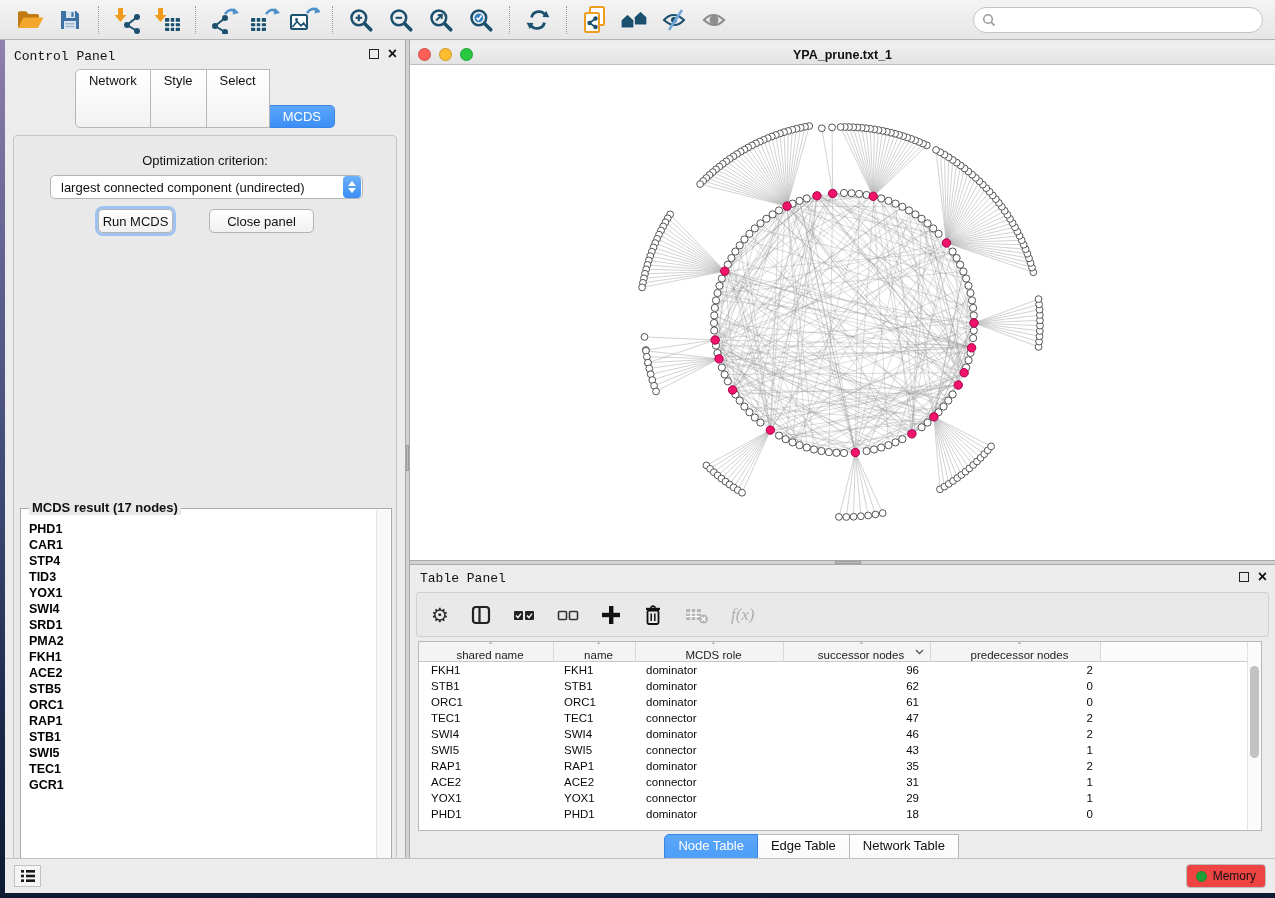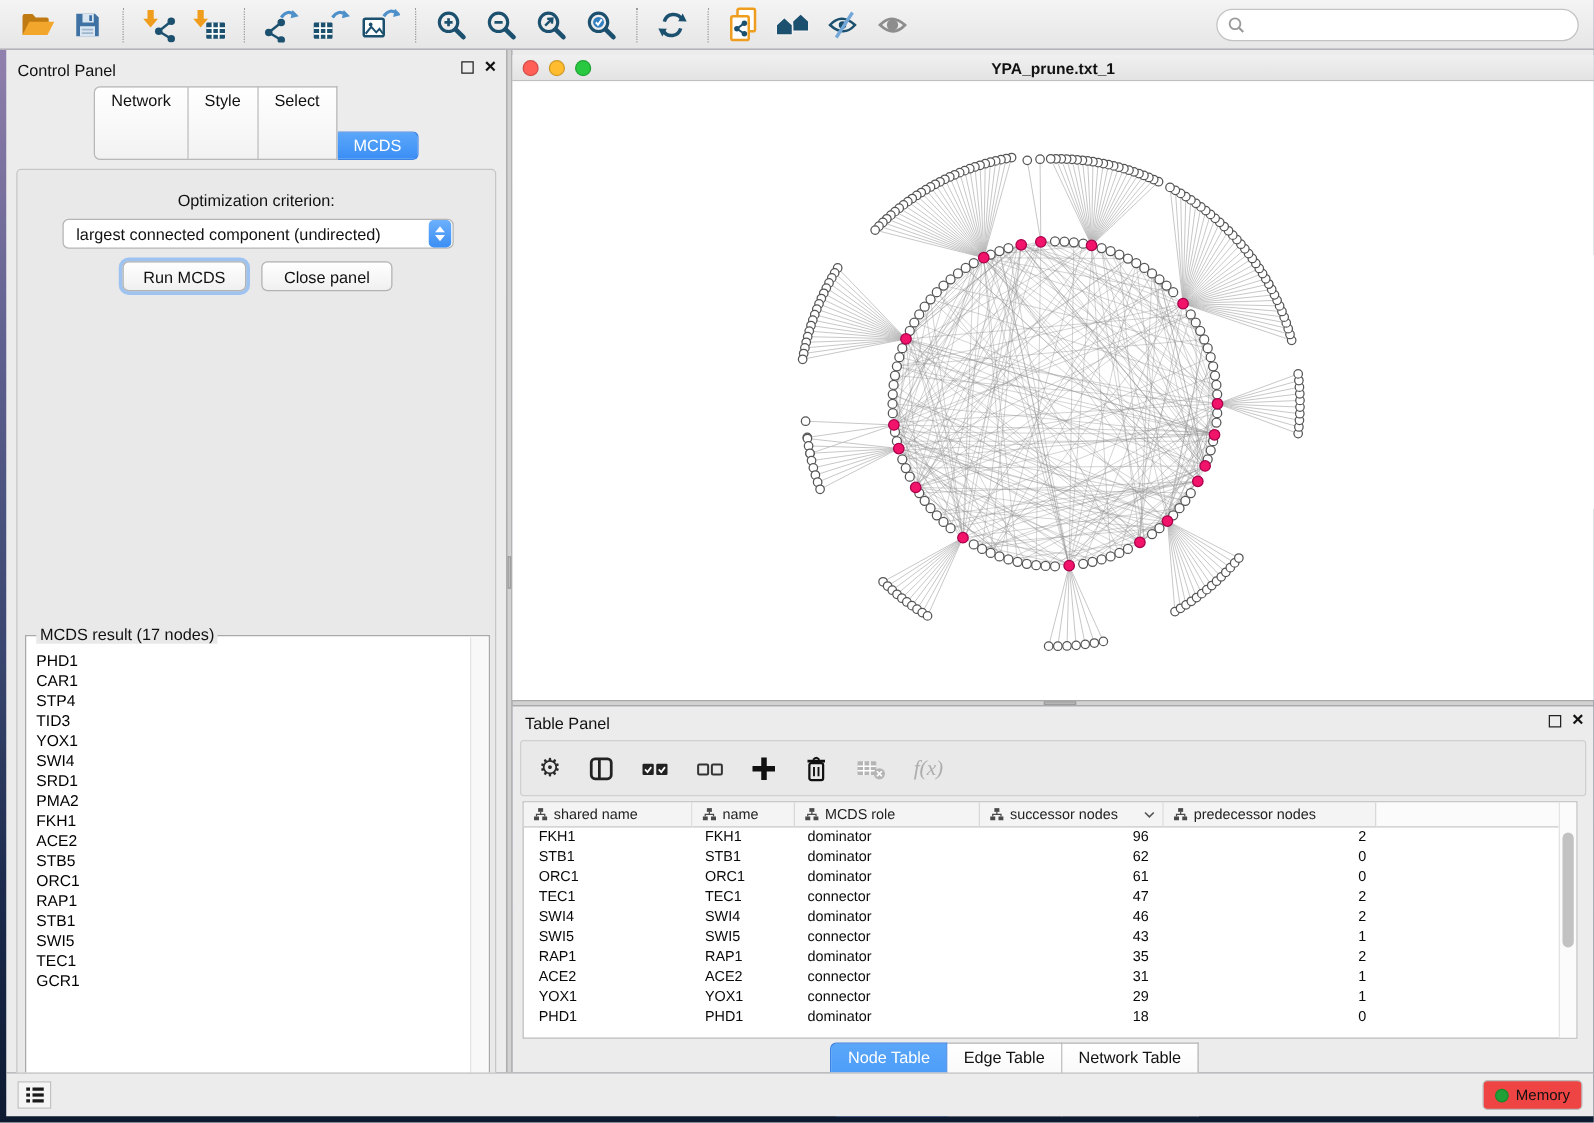--- a/index.html
+++ b/index.html
@@ -13,21 +13,21 @@
   .toolbar { position:absolute; left:0; top:0; width:1275px; height:40px;
     background:linear-gradient(180deg,#f4f4f4,#e6e6e6); border-bottom:1px solid #b4b4b4;
     display:flex; align-items:center; padding-left:10px; }
   .tb-btn { width:34px; height:32px; display:flex; align-items:center; justify-content:center; margin:0 3px; }
   .tb-sep { width:1px; height:28px; border-left:1px dotted #9a9a9a; margin:0 8px; }
   .searchbox { position:absolute; right:12px; top:7px; width:290px; height:26px; background:#fff;
     border:1px solid #c3c3c3; border-radius:13px; display:flex; align-items:center; padding-left:8px; }
   .searchbox input { border:none; outline:none; flex:1; height:20px; font-size:12px; background:transparent; margin-left:5px;}
   
   .cpanel { position:absolute; left:5px; top:40px; width:400px; height:818px; background:#ececec; }
-  .panel-title { position:absolute; left:9px; top:9px; font-size:13px; color:#111; }
+  .panel-title { position:absolute; left:9px; top:9px; font-size:13px; color:#111;font-family:Liberation Mono, monospace; }
   .win-icons { position:absolute; right:8px; top:9px; display:flex; align-items:center; gap:9px; }
   .float-ico { width:10px; height:10px; border:1.6px solid #222; display:inline-block; }
   .close-ico { font-size:16px; font-weight:bold; color:#111; line-height:10px; }
   .seg-row { position:absolute; left:0; width:100%; display:flex; justify-content:center; }
   .seg { font-size:13px; padding:3px 13px; background:linear-gradient(180deg,#ffffff,#f2f2f2);
     border:1px solid #b7b7b7; border-left:none; color:#111; white-space:nowrap; }
   .seg:first-child { border-left:1px solid #b7b7b7; border-radius:5px 0 0 5px; }
   .seg:last-child { border-radius:0 5px 5px 0;margin-top:36px; }
   .seg.sel { background:linear-gradient(180deg,#5aa7fa,#3b8ef5); color:#fff; border-color:#3a84e8; }
   .cp-content { position:absolute; left:8px; top:95px; width:384px; height:748px;
@@ -37,21 +37,21 @@
     border:1px solid #b5b5b5; border-radius:5px; display:flex; align-items:center; }
   .dropdown .dd-text { font-size:13px; padding-left:10px; flex:1; white-space:nowrap; overflow:hidden; }
   .dd-stepper { width:18px; height:22px; margin-right:1px; border-radius:4px;
     background:linear-gradient(180deg,#6cb0fb,#3b8ef5); display:flex; flex-direction:column;
     align-items:center; justify-content:center; gap:2px; }
   .mac-btn { position:absolute; height:24px; background:linear-gradient(180deg,#ffffff,#f0f0f0);
     border:1px solid #b3b3b3; border-radius:5px; font-size:13px; display:flex; align-items:center;
     justify-content:center; color:#111; }
   .focus-ring { box-shadow:0 0 0 3px rgba(110,170,245,.6); }
   .result-box { position:absolute; left:6px; top:372px; width:372px; height:371px;
-    background:#fff; border:1px solid #a9a9a9; }
+    background:#fff; border:1px solid #a9a9a9;font-weight:bold; }
   .result-legend { position:absolute; left:8px; top:-9px; background:#e9e9e9; padding:0 3px; font-size:13px; }
   .result-list { position:absolute; left:1px; top:6px; bottom:1px; right:15px; overflow:hidden;
     padding:6px 0 0 7px; list-style:none; }
   .result-list li { font-size:12.5px; line-height:16px; color:#000; }
   .result-scroll { position:absolute; right:1px; top:1px; bottom:1px; width:14px; background:#f8f8f8; border-left:1px solid #e2e2e2; }
   
   .vsplit { position:absolute; left:405px; top:40px; width:5px; height:818px; background:#d2d2d2;
     border-left:1px solid #a9a9a9; border-right:1px solid #a9a9a9; }
   .vsplit .grip { position:absolute; left:0; top:405px; width:3px; height:26px; background:#bdbdbd; border:1px solid #9d9d9d;}
   .hsplit { position:absolute; left:410px; top:560px; width:865px; height:5px; background:#d2d2d2;
@@ -66,21 +66,21 @@
   .net-title { position:absolute; width:100%; text-align:center; top:4px; font-size:12.5px; font-weight:bold; color:#111; }
   .net-canvas { position:absolute; left:0; top:25px; width:865px; height:495px; background:#fff; }
   
   .tpanel { position:absolute; left:410px; top:565px; width:865px; height:293px; background:#ececec; }
   .tp-toolbar { position:absolute; left:6px; top:27px; width:853px; height:45px; background:#e9e9e9;
     border:1px solid #d0d0d0; border-radius:3px; display:flex; align-items:center; padding-left:14px; gap:22px; }
   .tp-ico { display:flex; align-items:center; justify-content:center; }
   .tbl { position:absolute; left:8px; top:76px; width:844px; height:190px; background:#fff; border:1px solid #b9b9b9; }
   .tbl-head { position:absolute; left:0; top:0; right:14px; height:20px; display:flex; }
   .th { height:20px; background:#f4f4f4; border-right:1px solid #d8d8d8; border-bottom:1px solid #c9c9c9;
-    display:flex; align-items:center; font-size:11.5px; color:#222; position:relative; padding-left:8px; gap:5px;}
+    display:flex; align-items:center; font-size:11.5px; color:#222; position:relative; padding-left:8px; gap:5px;flex-direction:column;}
   .th .sortarrow { position:absolute; right:6px; top:7px; }
   .th-filler { flex:1; background:#fbfbfb; border-bottom:1px solid #c9c9c9; }
   .tbl-body { position:absolute; left:0; top:20px; right:14px; bottom:0; overflow:hidden; }
   .tr { display:flex; height:16px; }
   .td { font-size:11.5px; line-height:16px; color:#0a0a0a; white-space:nowrap; overflow:hidden; }
   .td.l { padding-left:12px; } .td.l2 { padding-left:10px; }
   .td.r { text-align:right; padding-right:12px; } .td.r2 { text-align:right; padding-right:8px; }
   .tbl-scroll { position:absolute; right:0; top:0; bottom:0; width:14px; background:#fbfbfb; border-left:1px solid #e3e3e3; }
   .tbl-thumb { position:absolute; left:2px; top:24px; width:9px; height:92px; background:#c2c2c2; border-radius:5px; }
   .tp-tabs-row { position:absolute; left:0; top:269px; width:100%; display:flex; justify-content:center; }
@@ -275,21 +275,21 @@
       <span class="dd-text">largest connected component (undirected)</span>
       <span class="dd-stepper">
         <svg width="8" height="5" viewBox="0 0 8 5">
             <polygon points="4,0 8,5 0,5" fill="#fff"></polygon>
           </svg>
         <svg width="8" height="5" viewBox="0 0 8 5">
             <polygon points="0,0 8,0 4,5" fill="#fff"></polygon>
           </svg>
       </span>
     </div>
-    <div class="mac-btn focus-ring" style="left:84px; top:73px; width:99px;">Run MCDS</div>
+    <div class="mac-btn focus-ring" style="left:84px; top:73px; width:75px;">Run MCDS</div>
     <div class="mac-btn" style="left:195px; top:73px; width:105px;">Close panel</div>
     <div class="result-box">
       <div class="result-legend">MCDS result (17 nodes)</div>
       <ul class="result-list" id="mcds-list">
           <li>PHD1</li>
           <li>CAR1</li>
           <li>STP4</li>
           <li>TID3</li>
           <li>YOX1</li>
           <li>SWI4</li>

